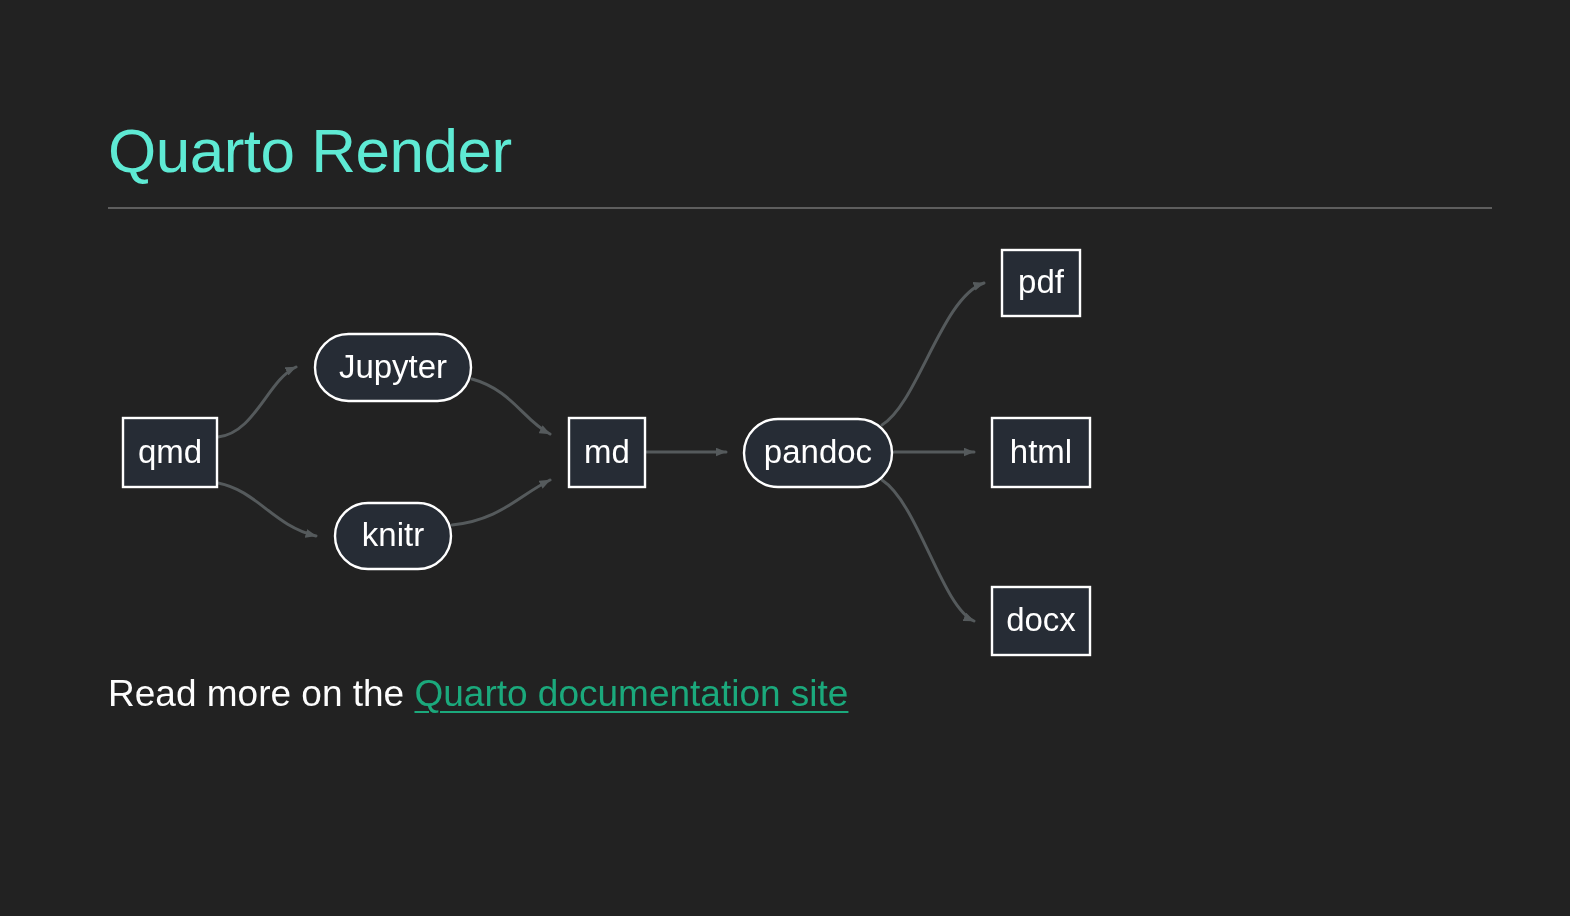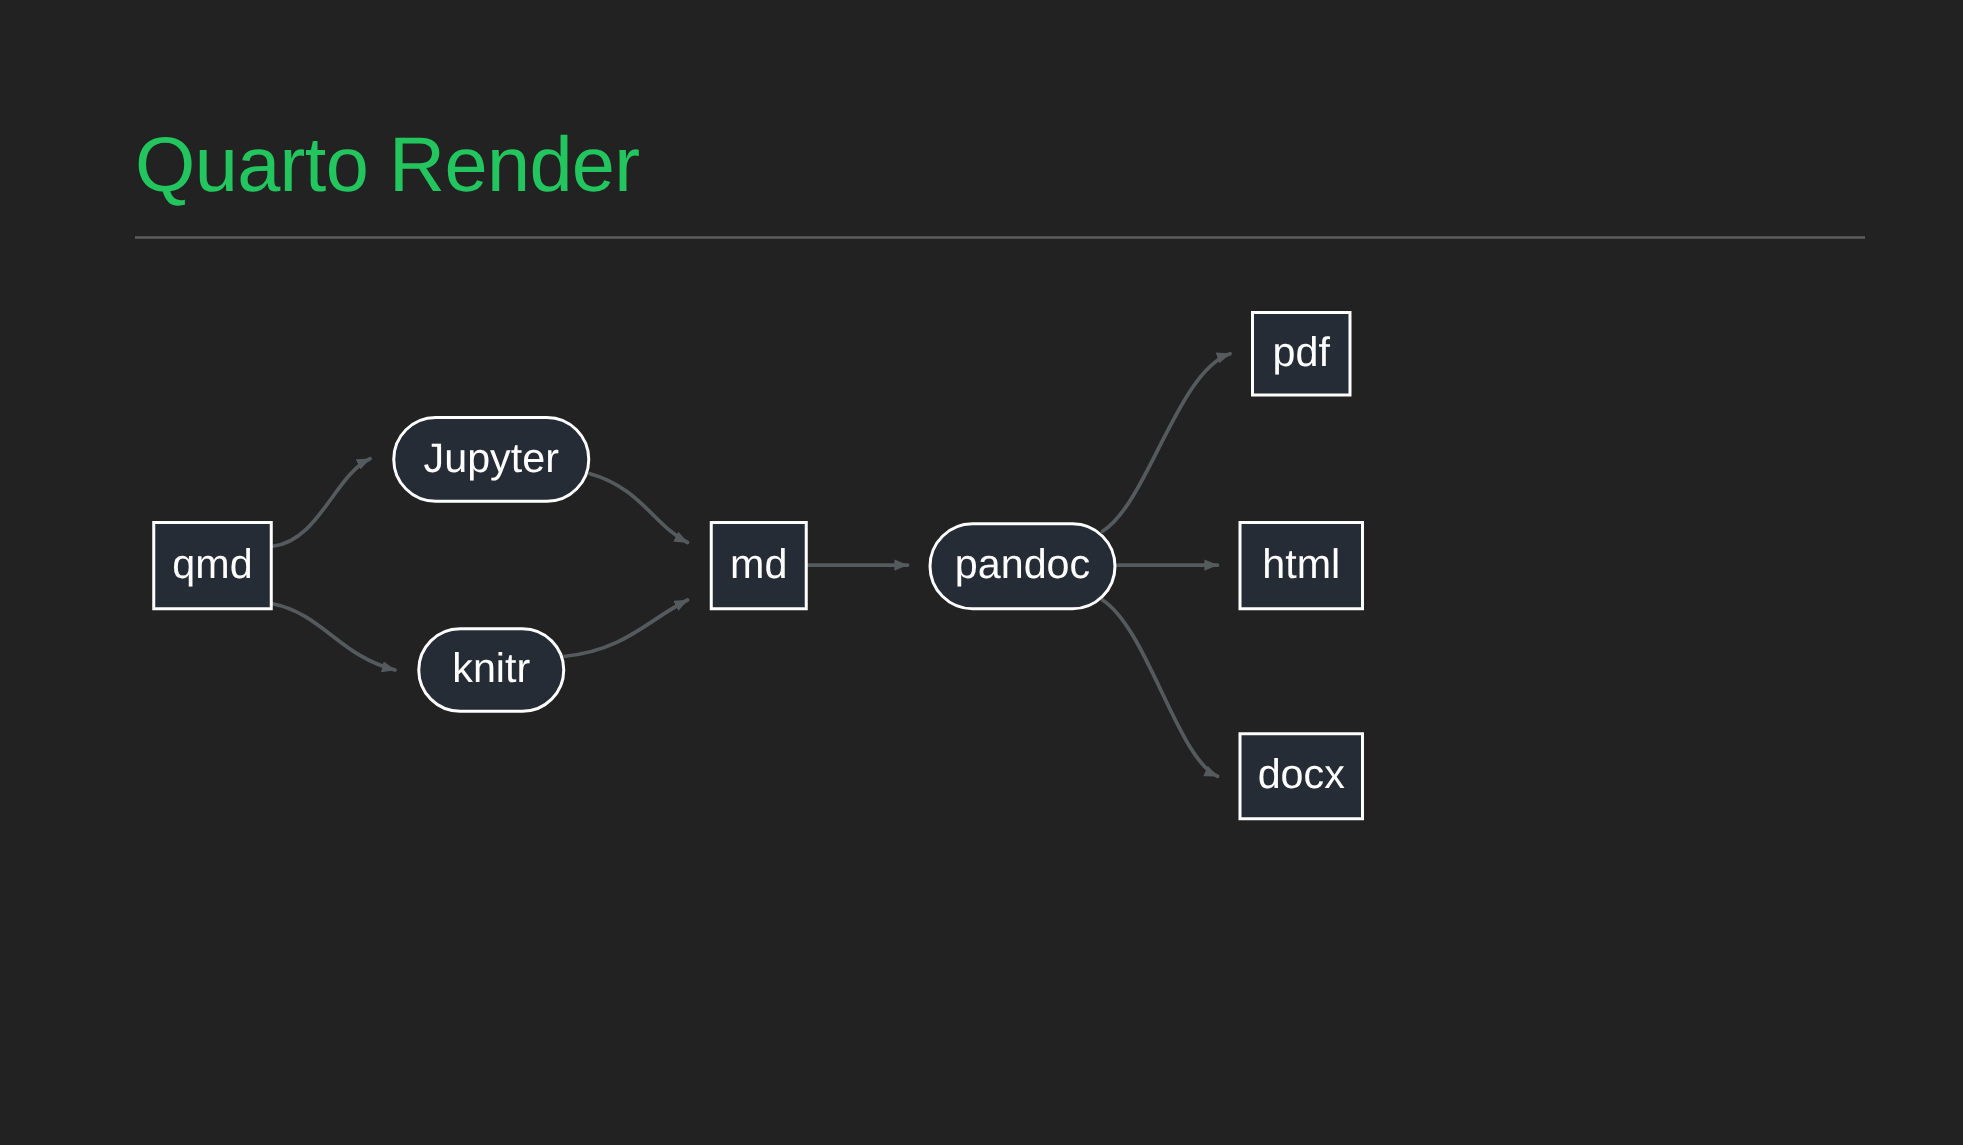--- a/index.html
+++ b/index.html
@@ -29,22 +29,23 @@
     left: 108px;
     top: 100px;
     width: 1384px;
   }
 
   .slide-title {
     font-size: 62px;
     font-weight: 400;
     line-height: 1.05;
     letter-spacing: -0.5px;
-    color: #22c55e;
+    color: #5eead4;
     white-space: nowrap;
+    margin-top: 18px;
   }
 
   .title-rule {
     margin-top: 24px;
     width: 1384px;
     height: 2px;
     background: #5e5e5e;
   }
 
   
@@ -184,14 +185,15 @@
 
         <g>
           <rect class="node-rect" x="992" y="372" width="98" height="68" rx="0"></rect>
           <text class="node-label" x="1041" y="407">docx</text>
         </g>
 
       </g>
     </svg>
   </div>
 
+  <div class="footer-text"><span>Read more on the </span><a class="footer-link" href="#">Quarto documentation site</a></div>
 
 </div>
 
 </body></html>

